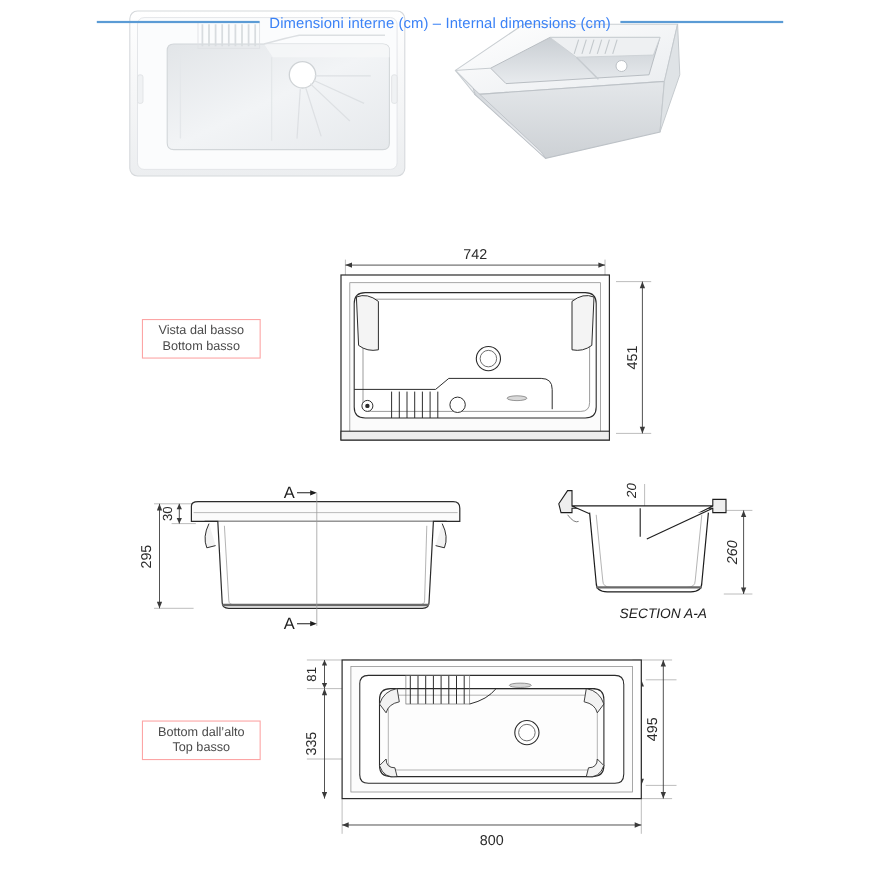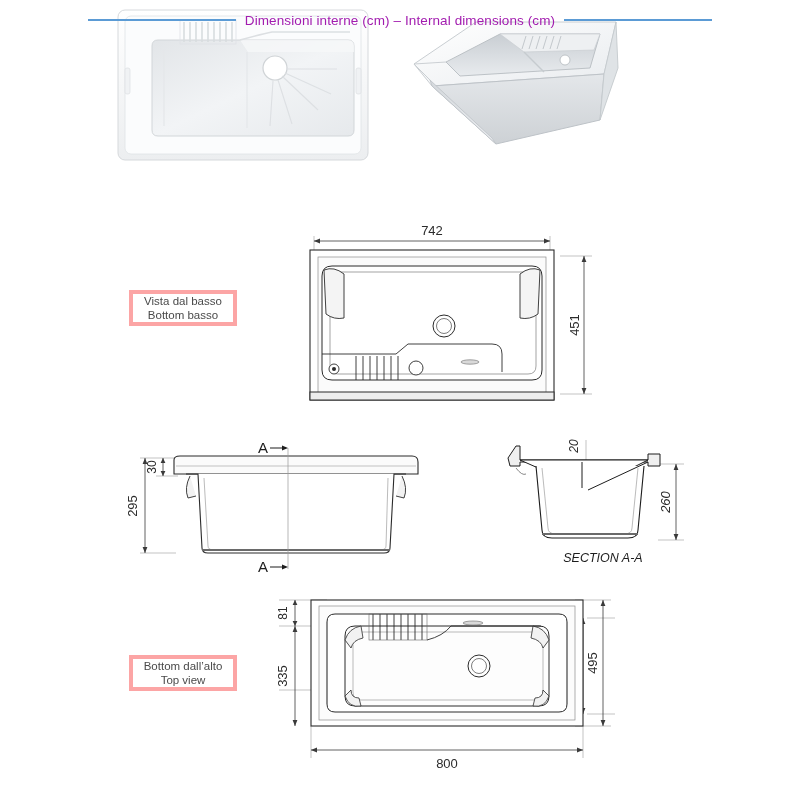--- a/index.html
+++ b/index.html
@@ -6,29 +6,29 @@
   body{width:800px;height:800px;position:relative;overflow:hidden;
        font-family:"Liberation Sans","DejaVu Sans",sans-serif;color:#3d3d3d;}
   .abs{position:absolute;}
   svg{display:block;}
 
   
   #header-band{left:0;top:170;width:800px;height:40px;}
   #header-title{
     position:absolute;left:0;top:0;width:800px;height:40px;
     display:flex;align-items:center;justify-content:center;
-    font-size:13.5px;color:#a21caf;letter-spacing:.1px;white-space:nowrap;
+    font-size:13.5px;color:#3b82f6;letter-spacing:.1px;white-space:nowrap;
   }
   .rule{position:absolute;top:19px;height:2px;background:#5b9bd5;}
   #rule-left{left:88px;width:148px;}
   #rule-right{left:564px;width:148px;}
 
   
   .view-label{
-    position:absolute;border:4px solid #fca5a5;background:#ffffff;
+    position:absolute;border:1px solid #fca5a5;background:#ffffff;
     display:flex;flex-direction:column;align-items:center;justify-content:center;
     font-size:11.5px;line-height:14px;color:#4a4a4a;box-sizing:border-box;
   }
   #label-bottom-view{left:129px;top:290px;width:108px;height:36px;}
   #label-top-view{left:129px;top:655px;width:108px;height:36px;}
 
   
   #photo-top-view{left:112px;top:6px;width:262px;height:160px;}
   #photo-perspective{left:404px;top:16px;width:222px;height:134px;}
 
@@ -327,14 +327,14 @@
   </svg>
 </div>
 
 <div class="view-label" id="label-bottom-view">
   <span>Vista dal basso</span>
   <span>Bottom basso</span>
 </div>
 
 <div class="view-label" id="label-top-view">
   <span>Bottom dall’alto</span>
-  <span>Top view</span>
+  <span>Top basso</span>
 </div>
 
 </body></html>

